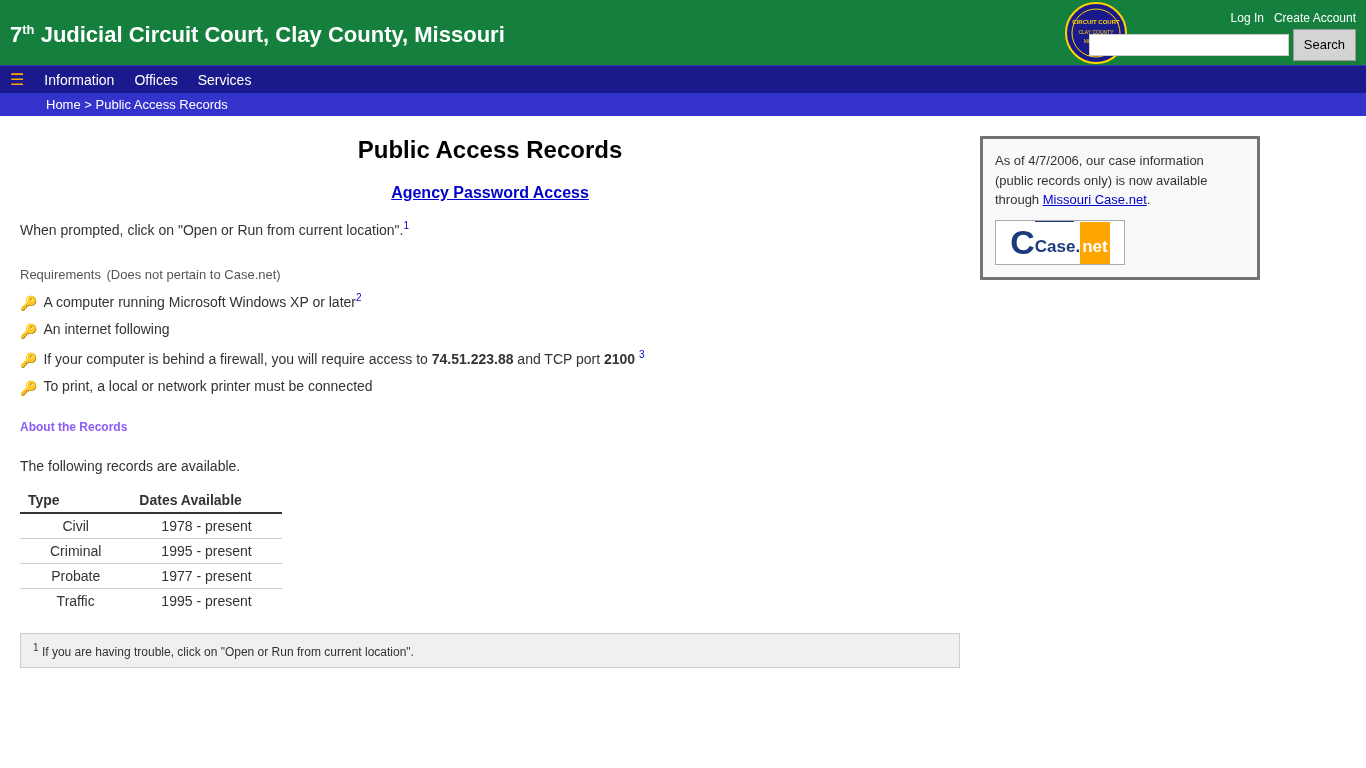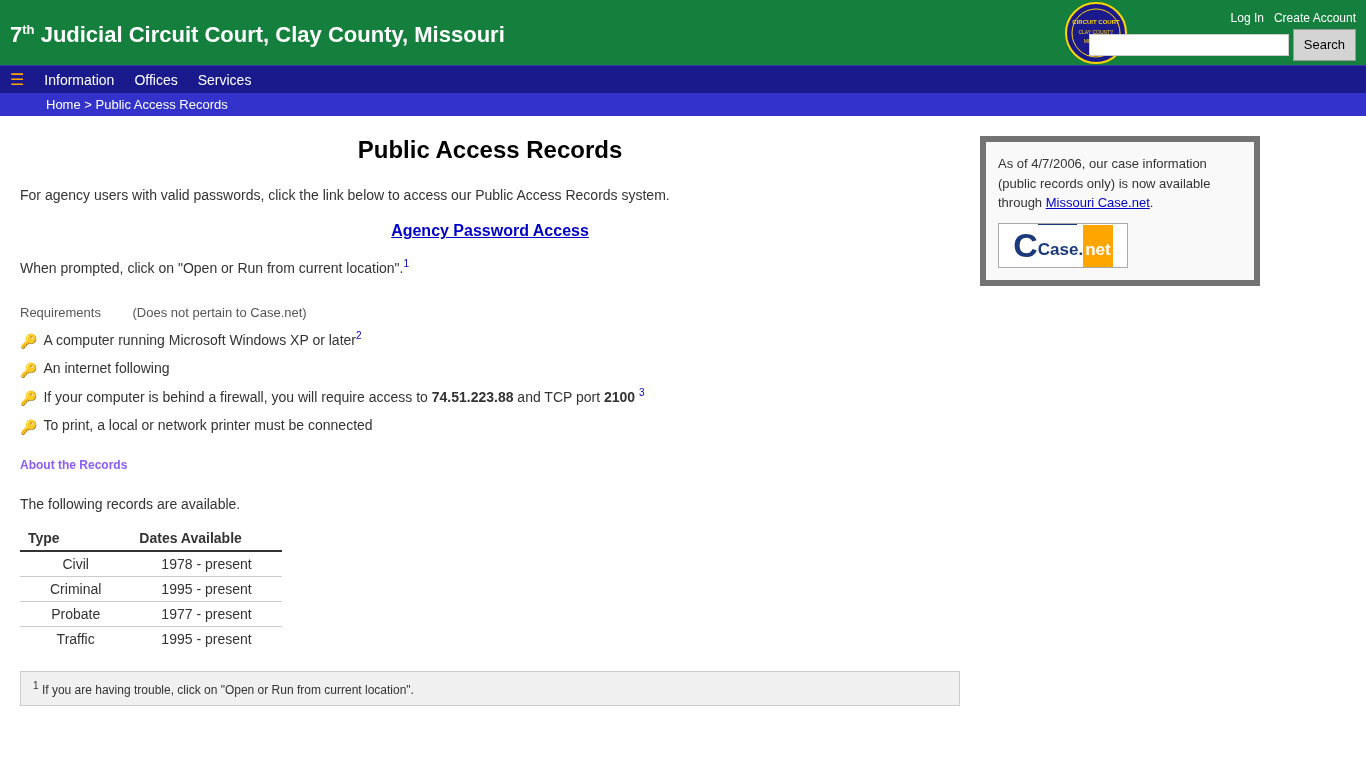--- a/index.html
+++ b/index.html
@@ -218,21 +218,21 @@
       margin-top: 10px;
     }
     #footnote-area sup { font-size: 10px; }
 
     
     #sidebar {
       width: 280px;
       flex-shrink: 0;
     }
     #casenet-box {
-      border: 6px solid #737373;
+      border: 3px solid #737373;
       background: #f9f9f9;
       padding: 12px;
       font-size: 13px;
       line-height: 1.5;
     }
     #casenet-box p { margin-bottom: 10px; }
     #casenet-link {
       color: #0000cc;
       text-decoration: underline;
       cursor: pointer;
@@ -298,28 +298,27 @@
   <a href="#">Services</a>
 </div>
 
 <div id="breadcrumb">
   <a href="#">Home</a><span> &gt; </span><span>Public Access Records</span>
 </div>
 
 <div id="main-content">
   <div id="content-area">
     <h1 id="page-title">Public Access Records</h1>
-    <p id="intro-text">For agency users with valid passwords, click the link below to access our Public Access Records system.</p>
     <a href="#" id="agency-link">Agency Password Access</a>
     <p id="prompt-text">
       <span>When prompted, click on "Open or Run from current location".</span><sup>1</sup>
     </p>
 
     <h2 id="requirements-heading">
-      <span>Requirements</span> <span style="font-size:13px;font-weight:normal;color:#555;margin-left:26px;">(Does not pertain to Case.net)</span>
+      <span>Requirements</span> <span style="font-size:13px;font-weight:normal;color:#555;">(Does not pertain to Case.net)</span>
     </h2>
     <ul id="requirements-list">
       <li>
         <span class="req-icon">🔑</span>
         <span class="req-text"><span>A computer running Microsoft Windows XP or later</span><sup style="color:#0000cc;">2</sup></span>
       </li>
       <li>
         <span class="req-icon">🔑</span>
         <span class="req-text">An internet following</span>
       </li>

